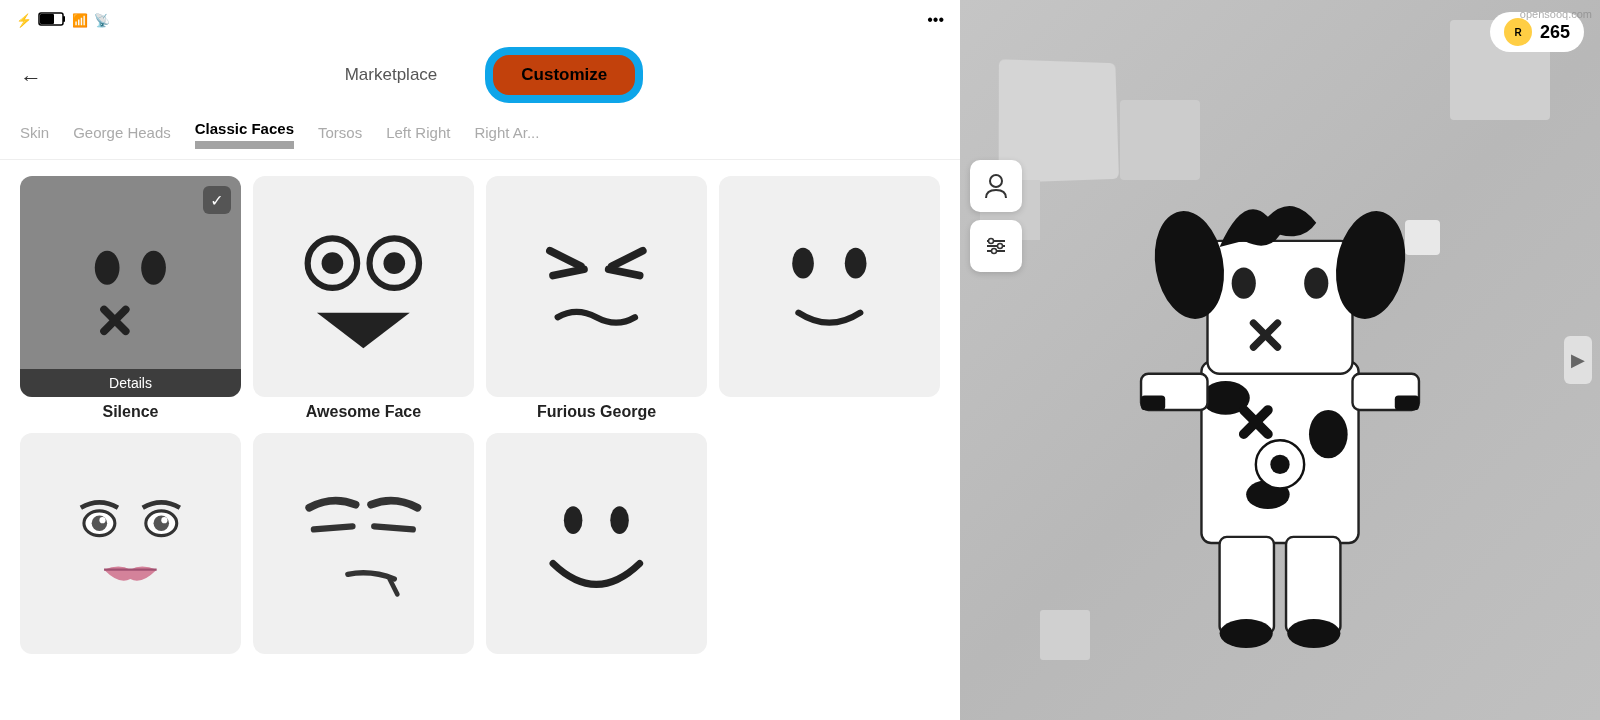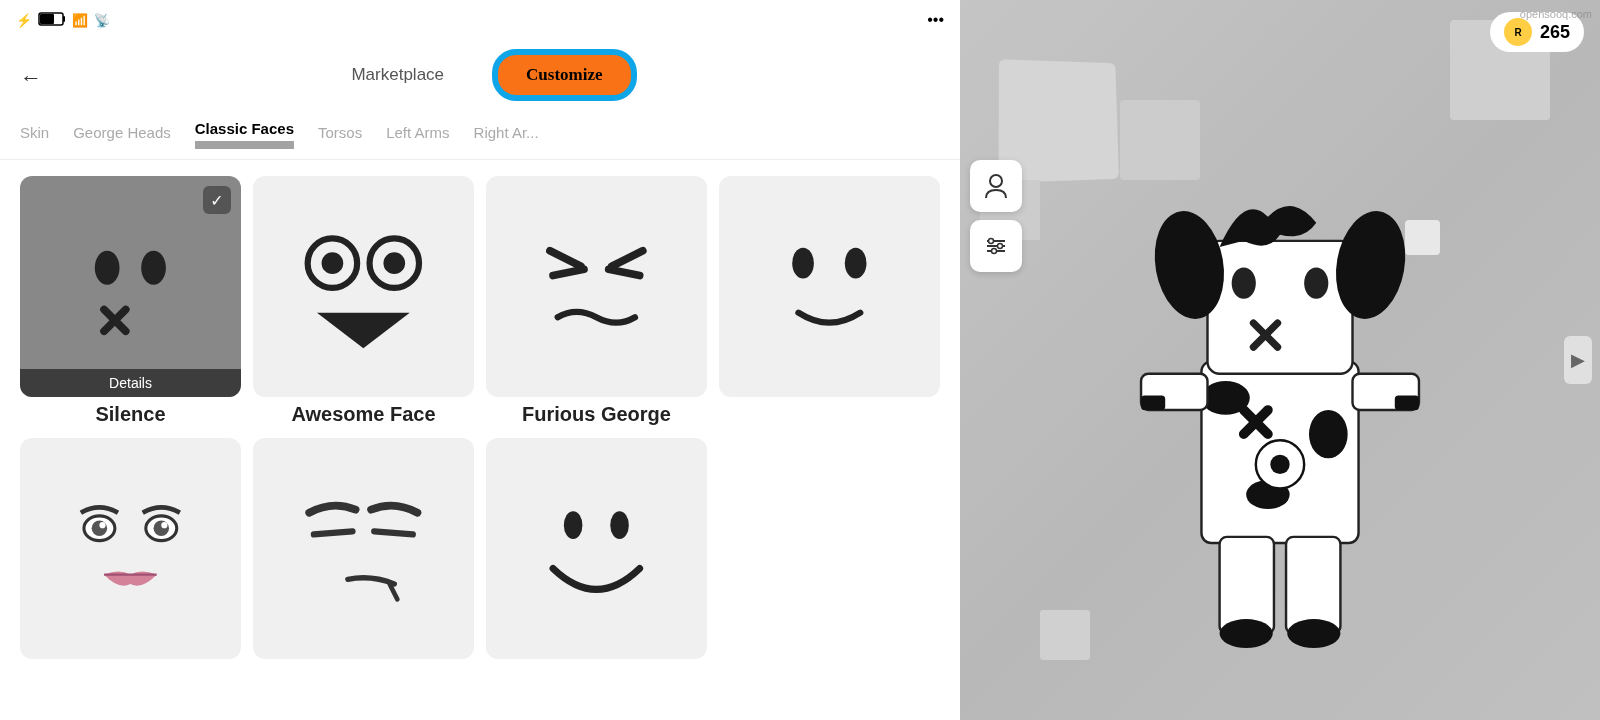--- a/index.html
+++ b/index.html
@@ -68,25 +68,24 @@
     .nav-tab {
       padding: 10px 28px;
       border-radius: 24px;
       font-size: 17px;
       font-weight: 500;
       cursor: pointer;
       border: none;
       outline: none;
     }
     .nav-tab.active {
-      background: #f97316;
+      background: #c2410c;
       color: #000;
-      border: 6px solid #0ea5e9;
+      border: 8px solid #0ea5e9;
       font-weight: 700;
-      font-family: Liberation Serif, serif;
     }
     .nav-tab.inactive {
       background: transparent;
       color: #555;
     }
 
     
     .category-tabs {
       display: flex;
       align-items: center;
@@ -176,21 +175,21 @@
       bottom: 0;
       left: 0;
       right: 0;
       background: rgba(0,0,0,0.55);
       color: #fff;
       text-align: center;
       font-size: 14px;
       padding: 6px 4px;
     }
     .item-name {
-      font-size: 20px;
+      font-size: 16px;
       font-weight: 600;
       margin-top: 6px;
       text-align: right;
       color: #222;
     }
     .item-wrapper {
       display: flex;
       flex-direction: column;
       align-items: center;
     }
@@ -323,21 +322,21 @@
       <button class="nav-tab active">Customize</button>
     </div>
   </div>
 
 
   <div class="sub-tabs">
     <span class="sub-tab">Skin</span>
     <span class="sub-tab">George Heads</span>
     <span class="sub-tab active">Classic Faces</span>
     <span class="sub-tab">Torsos</span>
-    <span class="sub-tab">Left Arms</span>
+    <span class="sub-tab">Left Right</span>
     <span class="sub-tab">Right Ar...</span>
   </div>
 
   <div class="grid-area">
     <div class="item-grid">
 
       <div class="item-wrapper">
         <div class="item-card selected">
           <div class="check-badge">✓</div>
 

